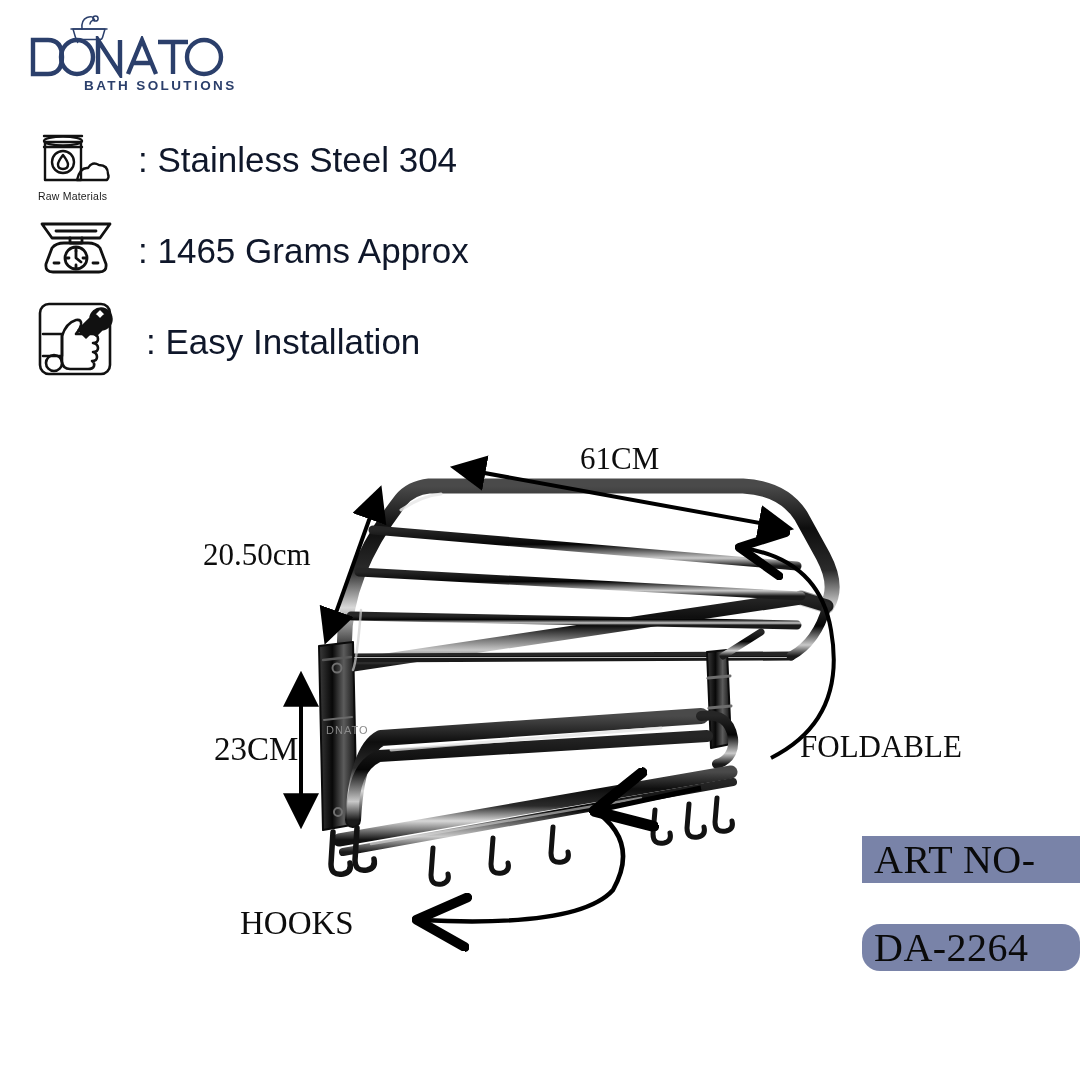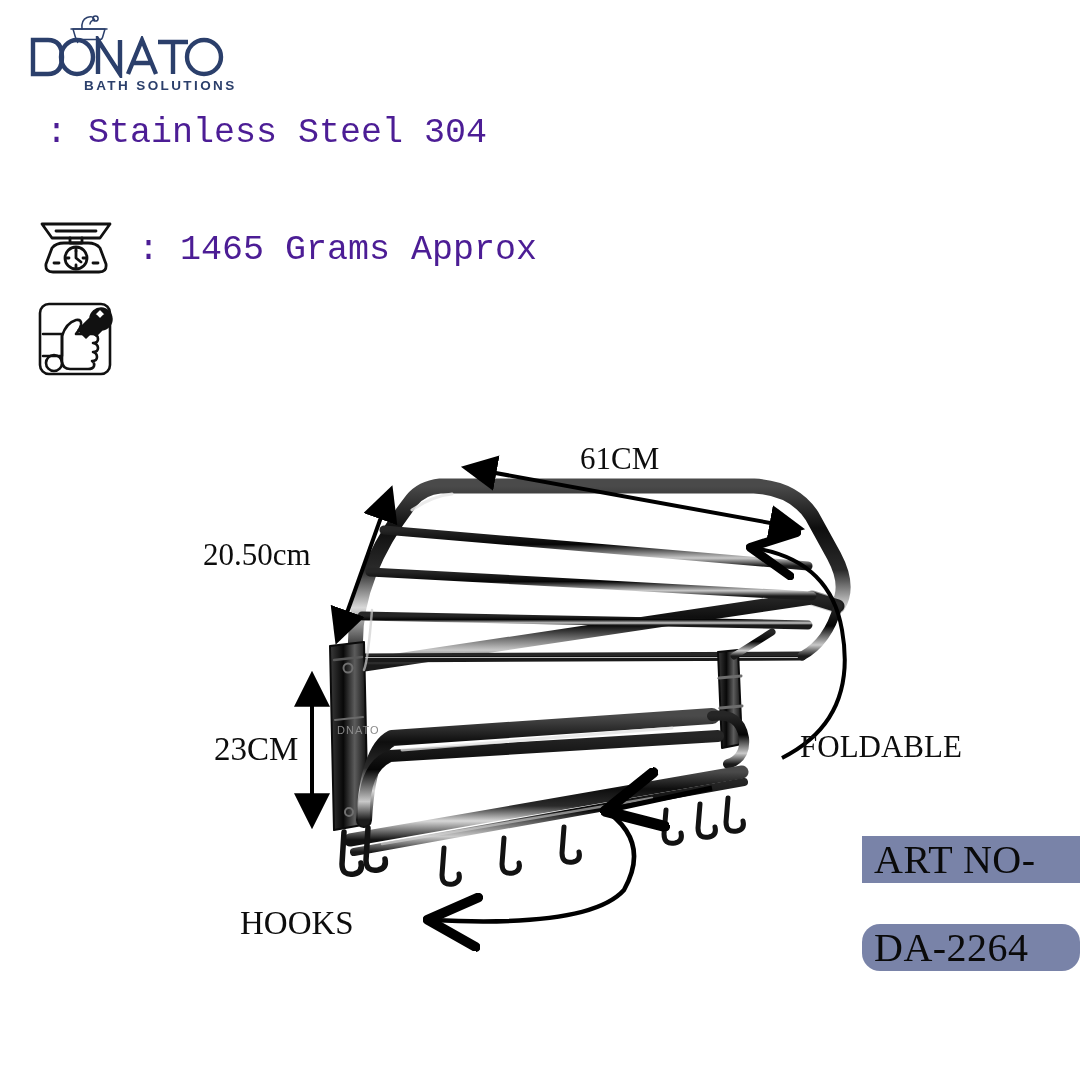--- a/index.html
+++ b/index.html
@@ -73,35 +73,35 @@
   .icon-caption {
     font-family: "Liberation Sans", sans-serif;
     font-size: 10.5px;
     color: #1a1a1a;
     margin-top: 2px;
     margin-left: 2px;
     letter-spacing: 0.2px;
     white-space: nowrap;
   }
   .feature-text {
-    font-family: Liberation Mono, monospace;
+    font-family: Liberation Sans, sans-serif;
     font-size: 35px;
-    color: #4c1d95;
+    color: #0f172a;
     white-space: nowrap;
     margin-left: 10px;
     line-height: 1;
   }
   #feature-row-0 .feature-text { margin-top: -16px; }
   #feature-row-1 .feature-text { margin-top: 0px; }
   #feature-row-2 .feature-text { margin-top: 2px; margin-left: 18px; }
 
   
   #product-stage {
     position: absolute;
-    left: 12px;
+    left: 1px;
     top: 420px;
     width: 964px;
     height: 600px;
   }
   #product-photo-svg, #annotation-svg {
     position: absolute;
     left: 0;
     top: 0;
     width: 1080px;
     height: 600px;
@@ -174,20 +174,40 @@
 
         <ellipse cx="176" cy="21" rx="17" ry="17"></ellipse>
       </g>
     </svg>
   </span>
 
   <span class="tagline">BATH SOLUTIONS</span>
 </div>
 
 <div class="feature-row" id="feature-row-0">
+  <div class="feature-icon-wrap">
+    <span>
+      <svg viewBox="0 0 76 56" width="76" height="56" aria-hidden="true">
+        <g fill="none" stroke="#111" stroke-width="2.4" stroke-linecap="round" stroke-linejoin="round">
+
+          <path d="M9 10 L9 48 L45 48 L45 10 Z"></path>
+
+          <ellipse cx="27" cy="9" rx="19" ry="4.5"></ellipse>
+          <path d="M8 4 L46 4"></path>
+          <path d="M8 15 L46 15"></path>
+
+          <circle cx="27" cy="30" r="11"></circle>
+          <path d="M27 23 Q32 29.5 32 32.5 Q32 37 27 37 Q22 37 22 32.5 Q22 29.5 27 23 Z"></path>
+
+          <path d="M41 48 Q44 35 52 36 Q56 29 63 33 Q72 33 72 42 Q73.5 45 71 48 Z"></path>
+        </g>
+      </svg>
+    </span>
+    <span class="icon-caption">Raw Materials</span>
+  </div>
   <div class="feature-text">: Stainless Steel 304</div>
 </div>
 
 <div class="feature-row" id="feature-row-1">
   <div class="feature-icon-wrap">
     <span>
       <svg viewBox="0 0 80 62" width="80" height="62" aria-hidden="true">
         <g fill="none" stroke="#111" stroke-width="2.8" stroke-linecap="round" stroke-linejoin="round">
 
           <path d="M6 6 L74 6 L64 20 L16 20 Z"></path>
@@ -226,20 +246,21 @@
 
           <circle cx="18" cy="63" r="8"></circle>
         </g>
 
         <path d="M44 28 L54 18 A11 11 0 1 1 66 30 L60 36 L56 32 L50 38 L42 30 Z
                  M59 14 L64 19 L69 14 L64 9 Z" fill="#111" stroke="#111" stroke-width="1.6" stroke-linejoin="round"></path>
       </svg>
     </span>
     <span class="icon-caption"></span>
   </div>
+  <div class="feature-text">: Easy Installation</div>
 </div>
 
 <div id="product-stage">
 
   <svg id="product-photo-svg" viewBox="0 0 1080 600" aria-hidden="true">
     <defs>
       <linearGradient id="chrome" x1="0" y1="0" x2="0" y2="1">
         <stop offset="0%" stop-color="#4a4a4a"></stop>
         <stop offset="25%" stop-color="#0e0e0e"></stop>
         <stop offset="50%" stop-color="#2b2b2b"></stop>

